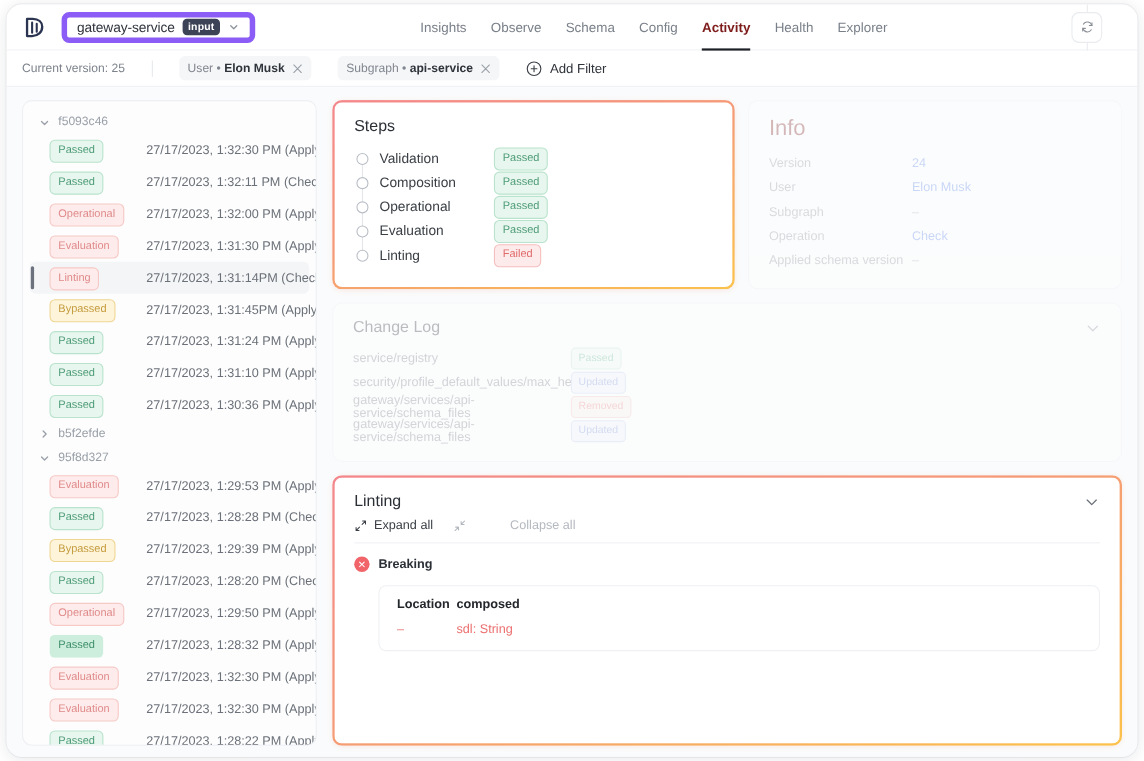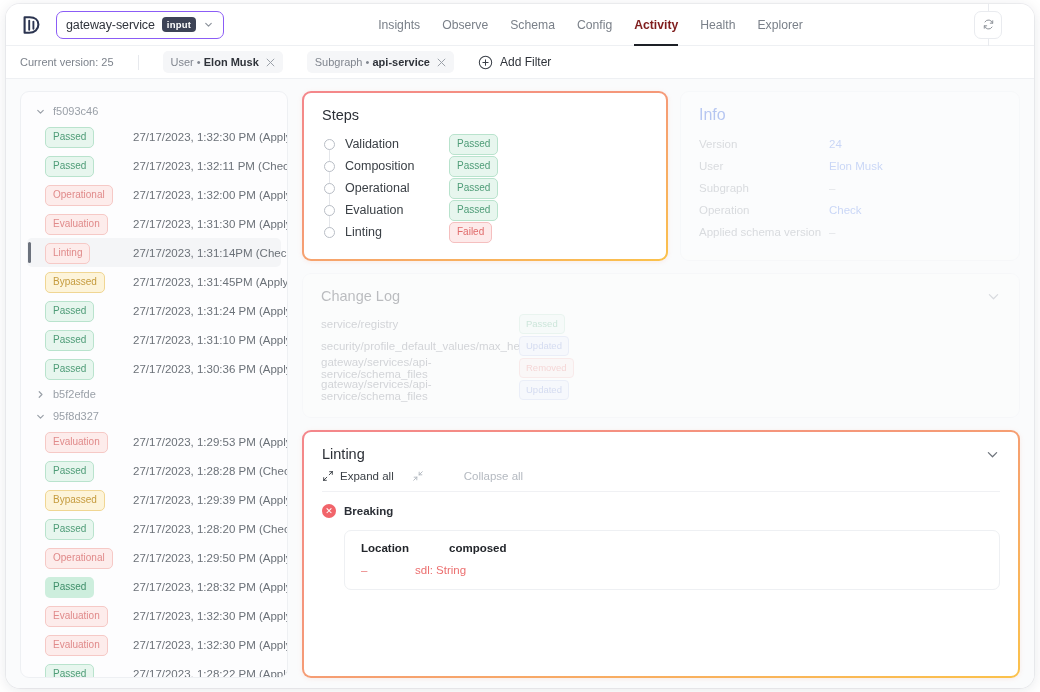--- a/index.html
+++ b/index.html
@@ -28,21 +28,21 @@
     display: flex; align-items: center;
     padding: 0 14px;
     border-bottom: 1px solid #eef0f3;
     background: #fff;
   }
   .logo { width: 26px; height: 26px; flex: 0 0 26px; display:flex; align-items:center; justify-content:center; }
   .brand-pill {
     display: flex; align-items: center; gap: 7px;
     margin-left: 10px;
     height: 28px; padding: 0 9px;
-    border: 1px solid #8b5cf6; border-radius: 7px;
+    border: 5px solid #8b5cf6; border-radius: 7px;
     background: #fff;
   }
   .brand-name { font-size: 12.5px; color: #30343c; letter-spacing: -.1px; }
   .env-badge {
     font-size: 9.5px; font-weight: 700; color: #fff;
     background: #3d4356; border-radius: 4px;
     padding: 2px 5px 2.5px; letter-spacing: .2px;
   }
   .chev { display:inline-block; }
 
@@ -168,21 +168,21 @@
   .step-row { display: flex; align-items: center; gap: 10px; height: 22px; position: relative; }
   .step-dot {
     width: 11px; height: 11px; flex: 0 0 11px; border-radius: 50%;
     border: 1.4px solid #b9bec6; background: #fff; position: relative; z-index: 1;
   }
   .step-name { font-size: 12.5px; color: #3b4046; width: 94px; flex: 0 0 94px; }
   .b-failed { color:#e06b6b; background:#fdeaea; border:1px solid #f5bfbf; }
 
   
   .info-card { flex: 1 1 auto; padding: 14px 18px 14px; }
-  .info-title { font-size: 16px; color: #1d4ed8; margin-bottom: 9px; }
+  .info-title { font-size: 20px; color: #7f1d1d; margin-bottom: 9px; }
   .info-row { display: flex; align-items: center; height: 22px; }
   .info-key { font-size: 11.5px; color: #8c9199; width: 130px; flex: 0 0 130px; }
   .info-val { font-size: 11.5px; color: #5b83e8; }
   .info-val.muted { color: #a9aeb6; }
 
   
   .cl-card { padding: 14px 18px 16px; }
   .cl-head { display: flex; align-items: center; justify-content: space-between; margin-bottom: 9px; }
   .cl-title { font-size: 14.5px; color: #2b2f36; }
   .cl-row { display: flex; align-items: center; height: 22px; }
@@ -206,21 +206,21 @@
     display: flex; align-items: center; justify-content: center;
     color: #fff; font-size: 9px; font-weight: 700; line-height: 1;
   }
   .sev-label { font-size: 11.5px; color: #2b2f36; font-weight: 700; }
   .rule-row { display: flex; align-items: center; gap: 8px; margin-top: 11px; cursor: pointer; }
   .rule-text { font-size: 11.5px; color: #3b4046; }
   .loc-box {
     margin: 12px 0 0 22px; border: 1px solid #eef0f3; border-radius: 7px;
     padding: 11px 16px 13px; background: #fff;
   }
-  .loc-head { display: flex; align-items: center; gap: 34px; }
+  .loc-head { display: flex; align-items: center; }
   .loc-h { font-size: 11.5px; font-weight: 700; color: #23262b; }
   .loc-h1 { width: 54px; flex: 0 0 54px; }
   .loc-body { display: flex; align-items: center; margin-top: 10px; }
   .loc-c1 { width: 54px; flex: 0 0 54px; font-size: 11.5px; color: #e97b7b; }
   .loc-c2 { font-size: 11.5px; color: #ec6f6f; }
 
   svg { display: block; }
 </style>
 </head>
 <body>

